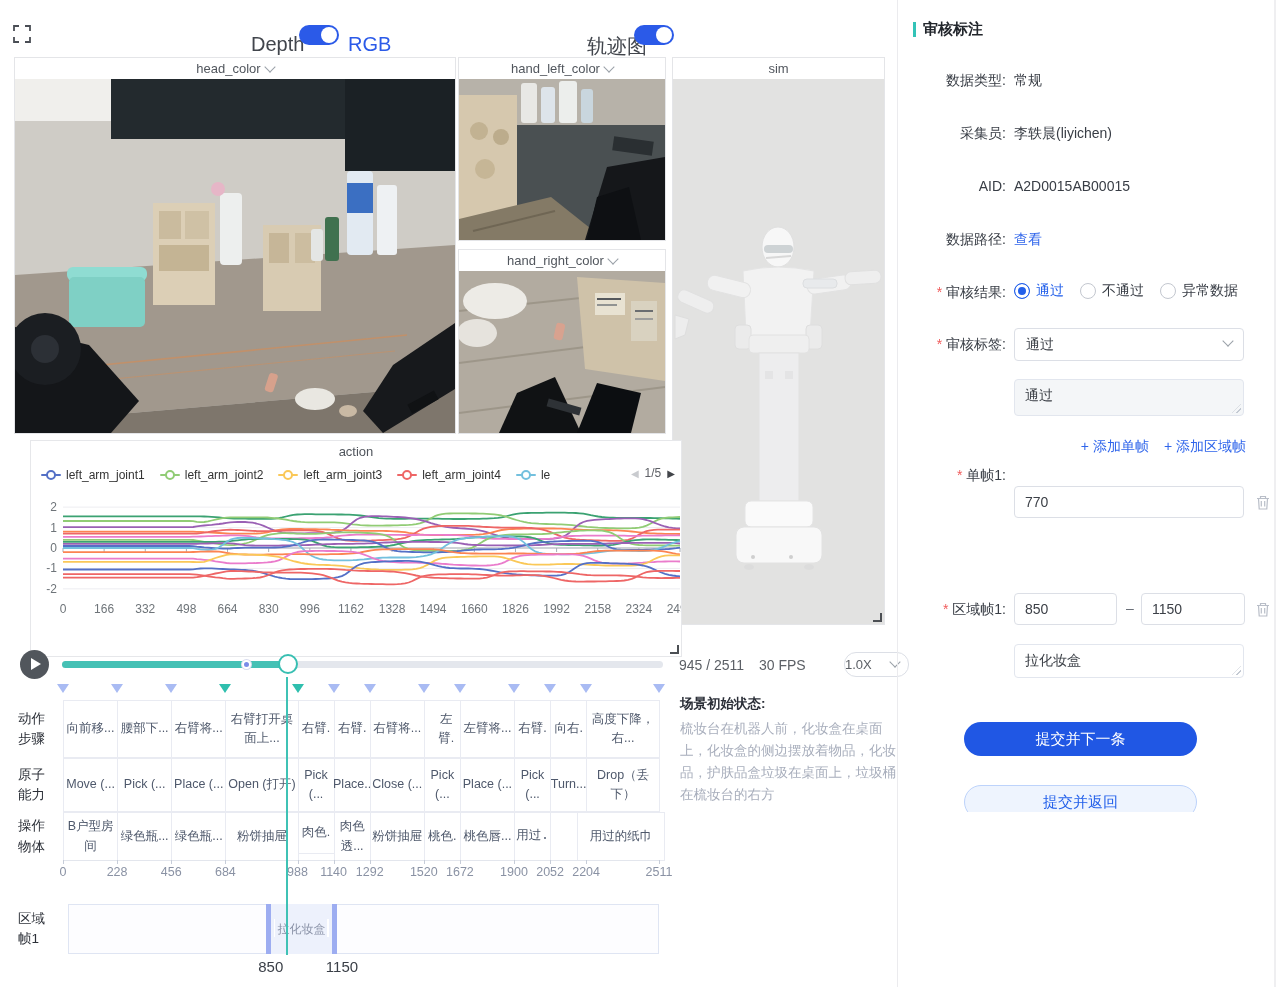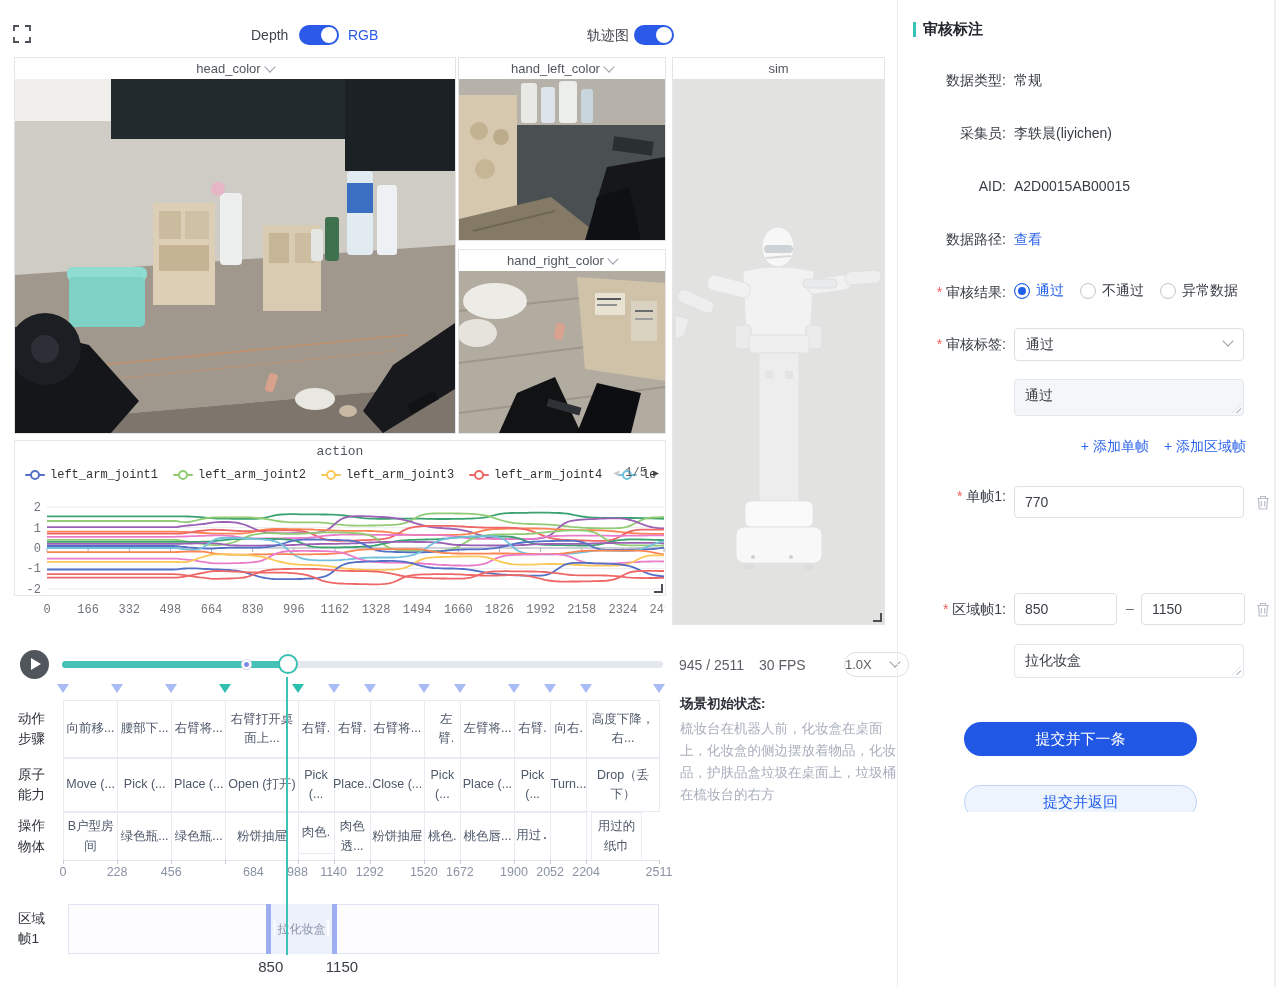--- a/index.html
+++ b/index.html
@@ -2,37 +2,37 @@
 <html><head>
 <meta charset="utf-8">
 <style>
   html,body{margin:0;padding:0;background:#fff;}
   #stage{position:relative;width:1280px;height:987px;background:#fff;overflow:hidden;
          font-family:"Liberation Sans","DejaVu Sans",sans-serif;color:#303238;}
   .abs{position:absolute;}
 
   
   .fs-btn{left:13px;top:25px;width:18px;height:18px;cursor:pointer;}
-  .tb-label{top:27px;font-size:14px;color:#41454c;}
+  .tb-label{top:33px;font-size:20px;color:#41454c;}
   .tb-label.blue{color:#2b5ae8;}
   .toggle{top:25px;width:40px;height:20px;border-radius:10px;background:#2b5ae8;}
   .toggle .knob{position:absolute;right:2px;top:2px;width:16px;height:16px;border-radius:50%;background:#fff;}
 
   
   .cam{border:1px solid #e4e5e8;background:#fff;box-sizing:border-box;}
   .cam-h{height:21px;display:flex;align-items:center;justify-content:center;gap:5px;
          font-size:13px;color:#51565d;background:#fff;}
   .chev{width:7px;height:7px;border-right:1.4px solid #9aa0a8;border-bottom:1.4px solid #9aa0a8;
         transform:rotate(45deg);margin-top:-4px;}
   .cam svg.scene{display:block;}
   .rs-corner{position:absolute;right:2px;bottom:2px;width:7px;height:7px;
              border-right:2px solid #4c4f54;border-bottom:2px solid #4c4f54;}
 
   
-  .chart-panel{left:14px;top:440px;width:652px;height:156px;border:1px solid #e6e7ea;box-sizing:border-box;background:#fff;font-family:Liberation Mono, monospace;}
+  .chart-panel{left:30px;top:440px;width:652px;height:217px;border:1px solid #e6e7ea;box-sizing:border-box;background:#fff;}
   .chart-title{position:absolute;left:0;top:3px;width:100%;text-align:center;font-size:13px;color:#51565d;}
   .legend{position:absolute;left:10px;top:23px;height:22px;display:flex;align-items:center;gap:15px;}
   .lg-item{display:flex;align-items:center;gap:5px;font-size:12px;color:#333;cursor:pointer;}
   .lg-ic{display:inline-block;width:20px;height:2px;border-radius:1px;position:relative;}
   .lg-ring{position:absolute;left:5px;top:-4px;width:6px;height:6px;border:2px solid;border-radius:50%;background:#fff;}
   .lg-pg{position:absolute;right:6px;top:25px;display:flex;align-items:center;gap:6px;font-size:12px;color:#5e6066;}
   .pg-prev{color:#c9cbcf;font-size:10px;cursor:pointer;}
   .pg-next{color:#42454a;font-size:10px;cursor:pointer;}
 
   
@@ -412,32 +412,32 @@
       <div class="cell" style="left: 117.1px; width: 55.1px; top: 812px; height: 49px;">绿色瓶...</div>
       <div class="cell" style="left: 171.2px; width: 55.1px; top: 812px; height: 49px;">绿色瓶...</div>
       <div class="cell" style="left: 225.4px; width: 73.2px; top: 812px; height: 49px;">粉饼抽屉</div>
       <div class="cell" style="left: 297.5px; width: 37.1px; top: 812px; height: 42px;">肉色.</div>
       <div class="cell" style="left: 333.6px; width: 37.1px; top: 812px; height: 49px;">肉色透...</div>
       <div class="cell" style="left: 369.7px; width: 55.1px; top: 812px; height: 49px;">粉饼抽屉</div>
       <div class="cell" style="left: 423.8px; width: 37.1px; top: 812px; height: 49px;">桃色.</div>
       <div class="cell" style="left: 459.9px; width: 55.1px; top: 812px; height: 49px;">桃色唇...</div>
       <div class="cell" style="left: 514px; width: 37.1px; top: 812px; height: 49px; font-family: Liberation Mono, monospace;">用过.</div>
       <div class="cell" style="left: 550.1px; width: 37.1px; top: 812px; height: 49px;"></div>
-      <div class="cell" style="left: 591px; width: 51px; top: 812px; height: 49px;">用过的纸巾</div>
+      <div class="cell" style="left: 577px; width: 88px; top: 812px; height: 49px;">用过的纸巾</div>
     </div>
   <div class="abs axis-line"></div>
   <div id="axisLabels">
       <div class="axis-tick" style="left: 63px;"></div>
       <div class="axis-num" style="left: 63px;">0</div>
       <div class="axis-tick" style="left: 117.1px;"></div>
       <div class="axis-num" style="left: 117.1px;">228</div>
       <div class="axis-tick" style="left: 171.2px;"></div>
       <div class="axis-num" style="left: 171.2px;">456</div>
       <div class="axis-tick" style="left: 225.4px;"></div>
-      <div class="axis-num" style="left: 225.4px; margin-left: 28px;">684</div>
+      <div class="axis-num" style="left: 225.4px;">684</div>
       <div class="axis-tick" style="left: 297.5px;"></div>
       <div class="axis-num" style="left: 297.5px;">988</div>
       <div class="axis-tick" style="left: 333.6px;"></div>
       <div class="axis-num" style="left: 333.6px;">1140</div>
       <div class="axis-tick" style="left: 369.7px;"></div>
       <div class="axis-num" style="left: 369.7px;">1292</div>
       <div class="axis-tick" style="left: 423.8px;"></div>
       <div class="axis-num" style="left: 423.8px;">1520</div>
       <div class="axis-tick" style="left: 459.9px;"></div>
       <div class="axis-num" style="left: 459.9px;">1672</div>
@@ -511,21 +511,21 @@
     </div>
     <div class="rp-ta gray" style="top:379px;height:37px">
       <span>通过</span><span class="resize-g"></span>
     </div>
 
     <div class="add-links">
       <span>+ 添加单帧</span>
       <span>+ 添加区域帧</span>
     </div>
 
-    <span class="rp-label req" style="top:488px">单帧1:</span>
+    <span class="rp-label req" style="top:467px">单帧1:</span>
     <input class="rp-input" style="left: 116px; top: 486px; width: 230px;" value="770">
     <svg class="trash" style="top:494px" viewBox="0 0 16 17">
       <path d="M2 4.5 H14 M5.5 4.5 V2.5 H10.5 V4.5 M3.5 4.5 L4.2 15 H11.8 L12.5 4.5 M6.3 7 V12.5 M9.7 7 V12.5" fill="none" stroke="#b9bec8" stroke-width="1.2"></path>
     </svg>
 
     <span class="rp-label req" style="top:601px">区域帧1:</span>
     <input class="rp-input" style="left: 116px; top: 593px; width: 103px;" value="850">
     <span class="dash" style="left:228px;top:600px">–</span>
     <input class="rp-input" style="left: 243px; top: 593px; width: 104px;" value="1150">
     <svg class="trash" style="top:601px" viewBox="0 0 16 17">

